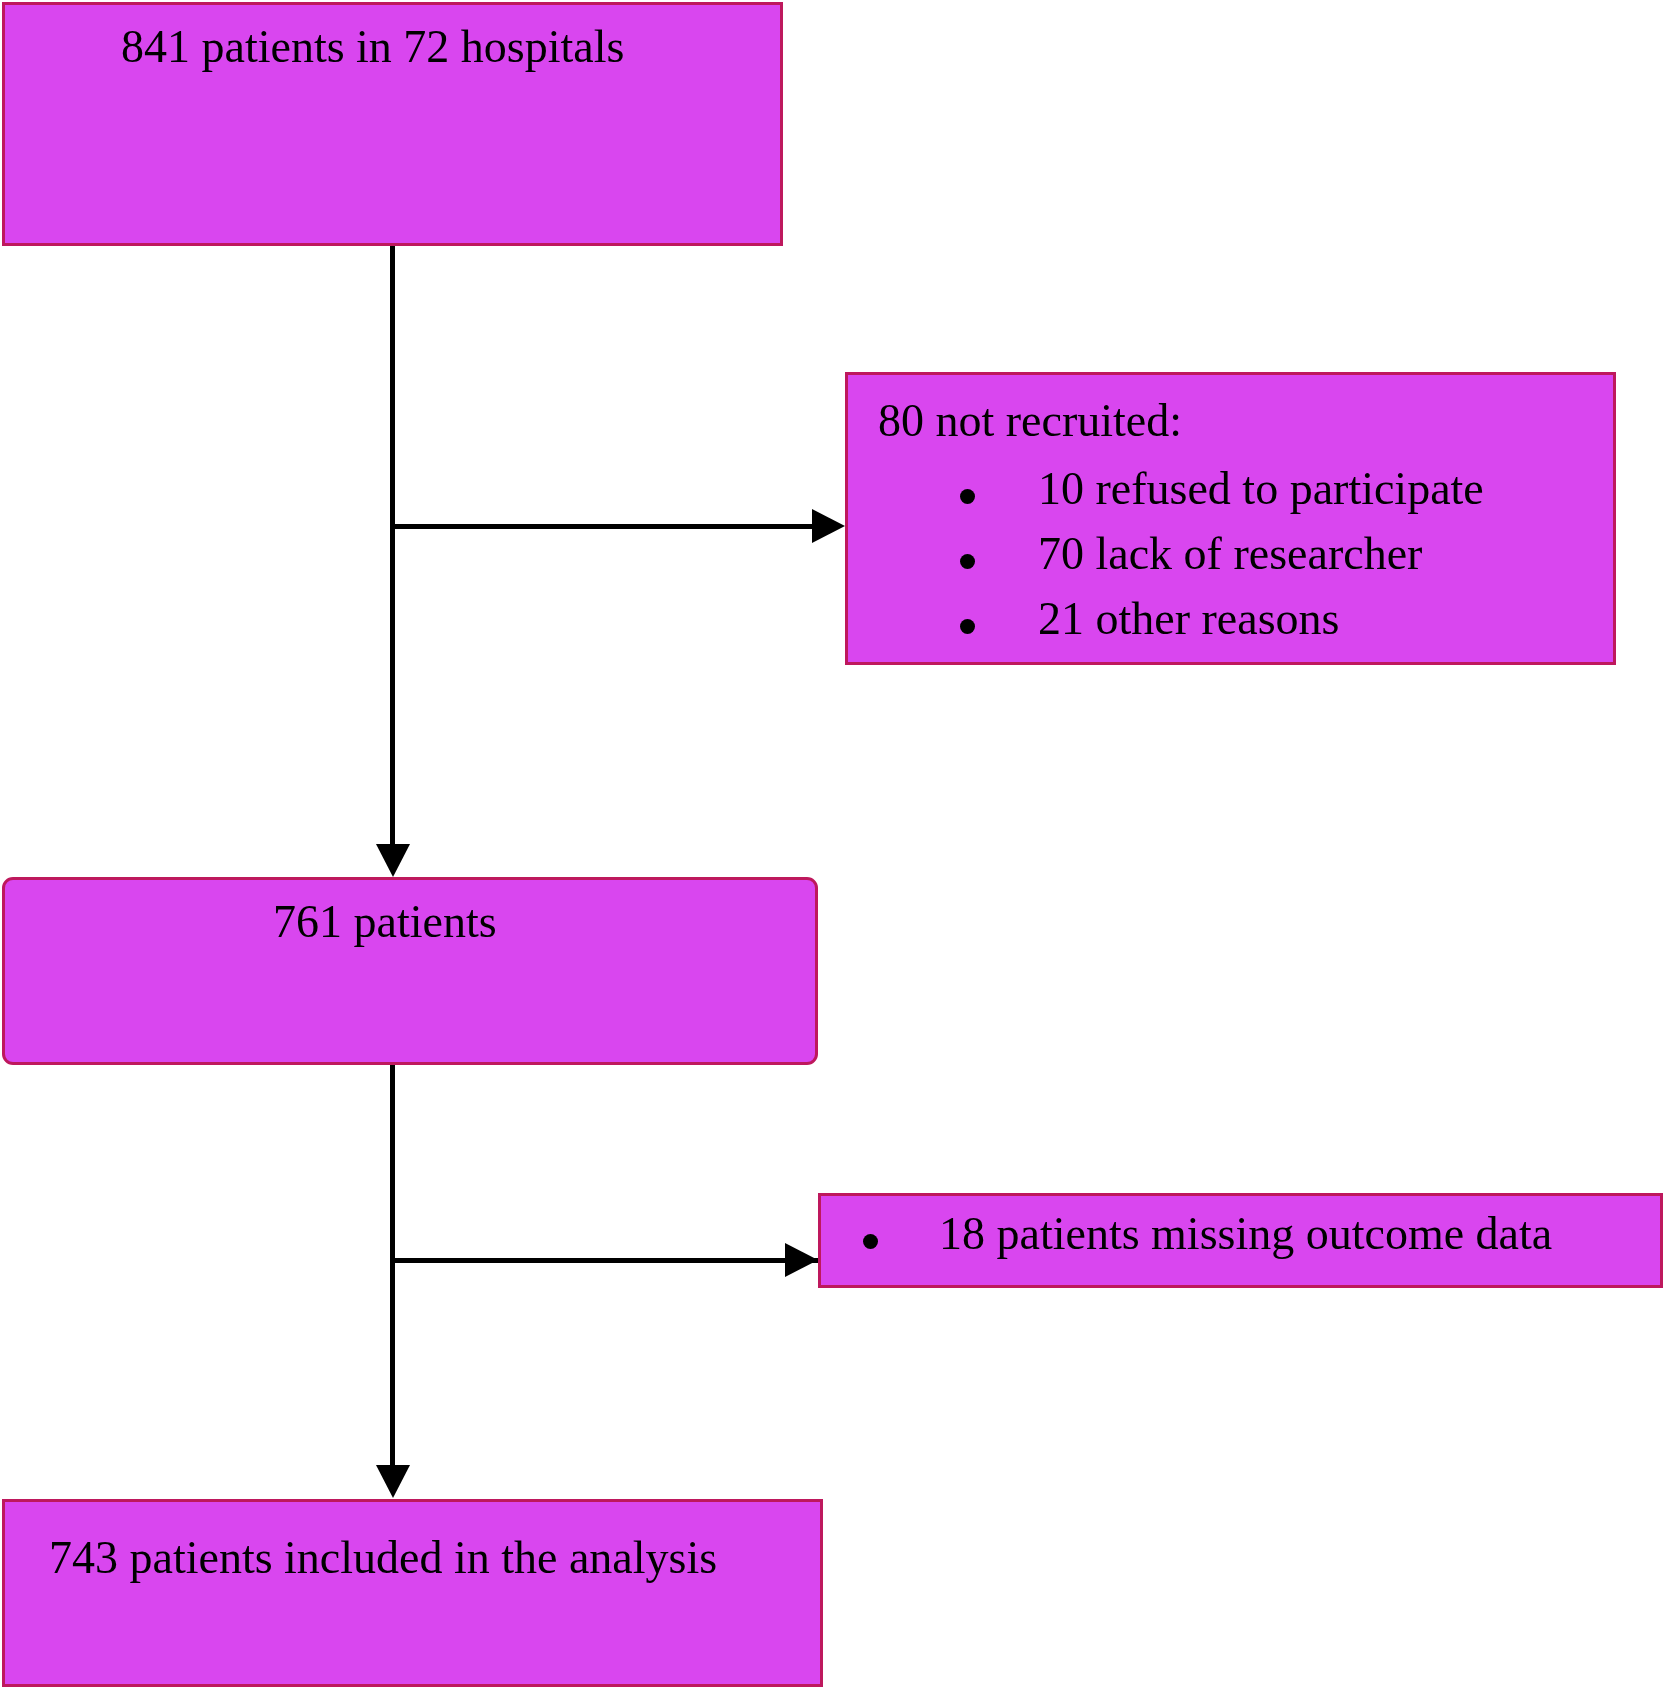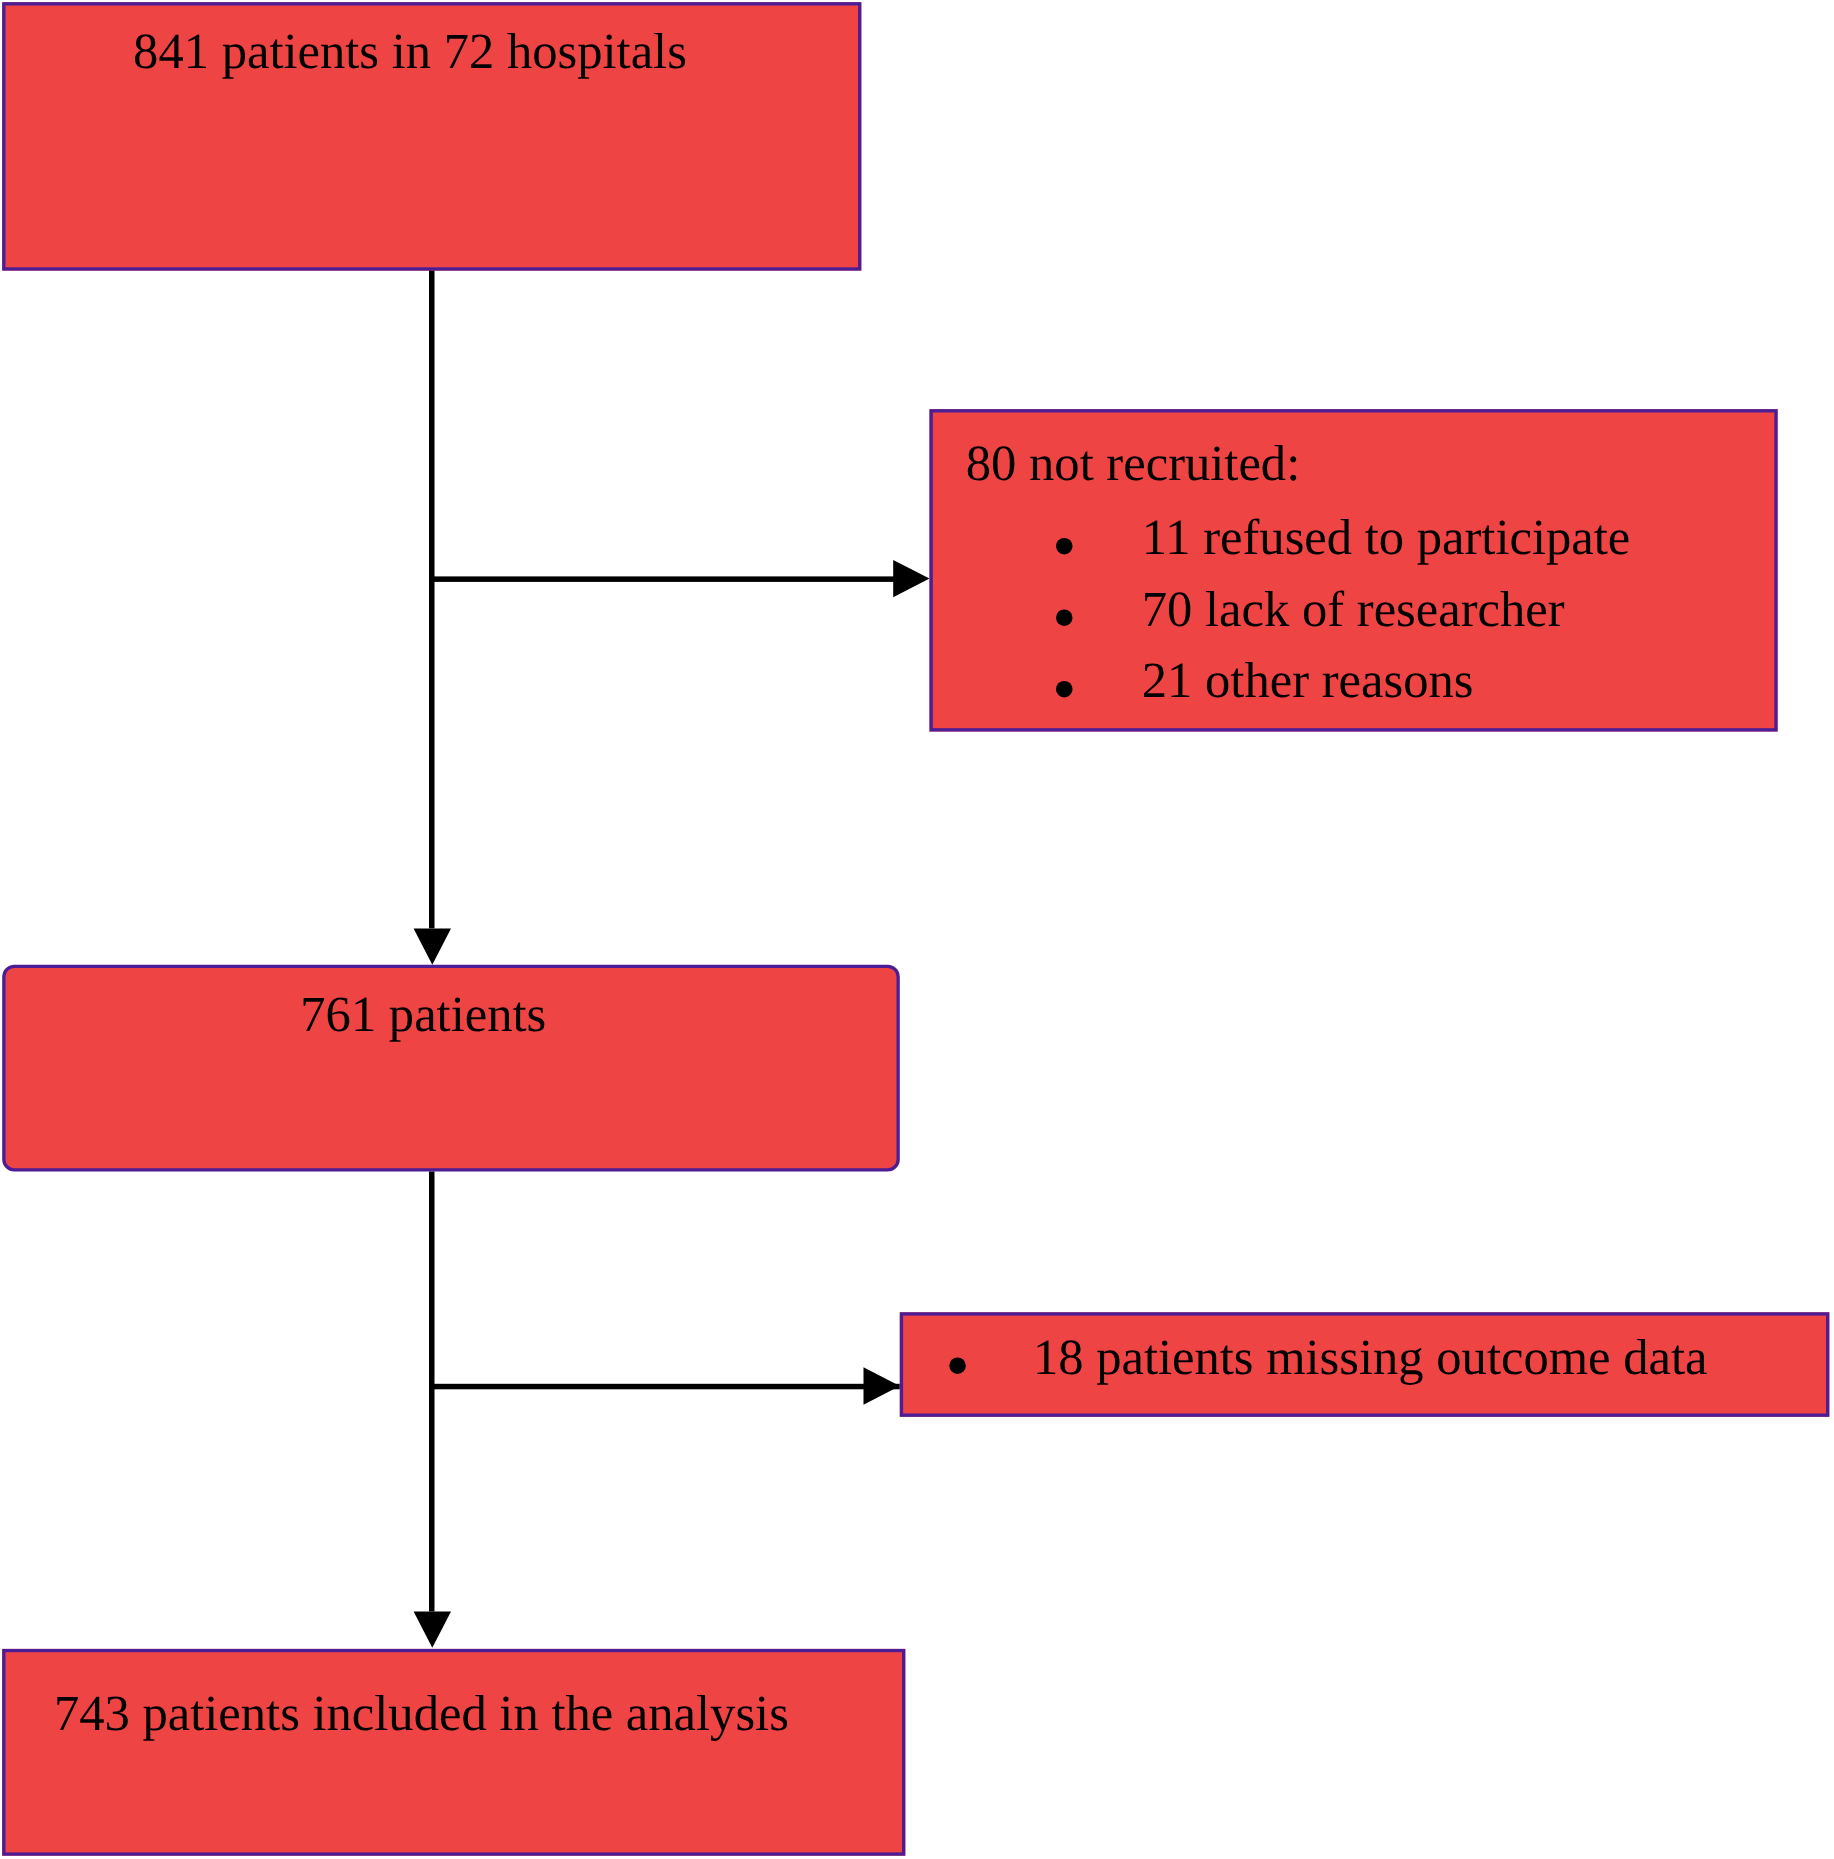--- a/index.html
+++ b/index.html
@@ -12,22 +12,22 @@
     width: 1667px;
     height: 1690px;
     background: #ffffff;
     font-family: "Liberation Serif", "DejaVu Serif", serif;
     color: #000000;
     overflow: hidden;
   }
   .box {
     position: absolute;
     box-sizing: border-box;
-    border: 3px solid #4c1d95;
-    background: #ef4444;
+    border: 3px solid #be185d;
+    background: #d946ef;
   }
   .box-text {
     position: absolute;
     white-space: nowrap;
     font-size: 46px;
     line-height: 1.05;
     color: #000000;
   }
   
   #box-enrolled   { left: 2px;   top: 2px;    width: 781px; height: 244px; }
@@ -103,21 +103,21 @@
   <div class="arrow-down" style="left:376px; top:844px;"></div>
 
   <div class="hline" style="left:390px; top:524px; width:430px;"></div>
   <div class="arrow-right" style="left:812px; top:509px;"></div>
 
   <div class="box" id="box-notrec">
     <div class="box-text" id="notrec-head">80 not recruited:</div>
 
     <div class="bullet-row" style="left:0; top:90px;">
       <span class="bullet-dot" style="left:112px; top:24px;"></span>
-      <span class="bullet-label" style="left:190px; top:0;">11 refused to participate</span>
+      <span class="bullet-label" style="left:190px; top:0;">10 refused to participate</span>
     </div>
 
     <div class="bullet-row" style="left:0; top:155px;">
       <span class="bullet-dot" style="left:112px; top:24px;"></span>
       <span class="bullet-label" style="left:190px; top:0;">70 lack of researcher</span>
     </div>
 
     <div class="bullet-row" style="left:0; top:220px;">
       <span class="bullet-dot" style="left:112px; top:24px;"></span>
       <span class="bullet-label" style="left:190px; top:0;">21 other reasons</span>

